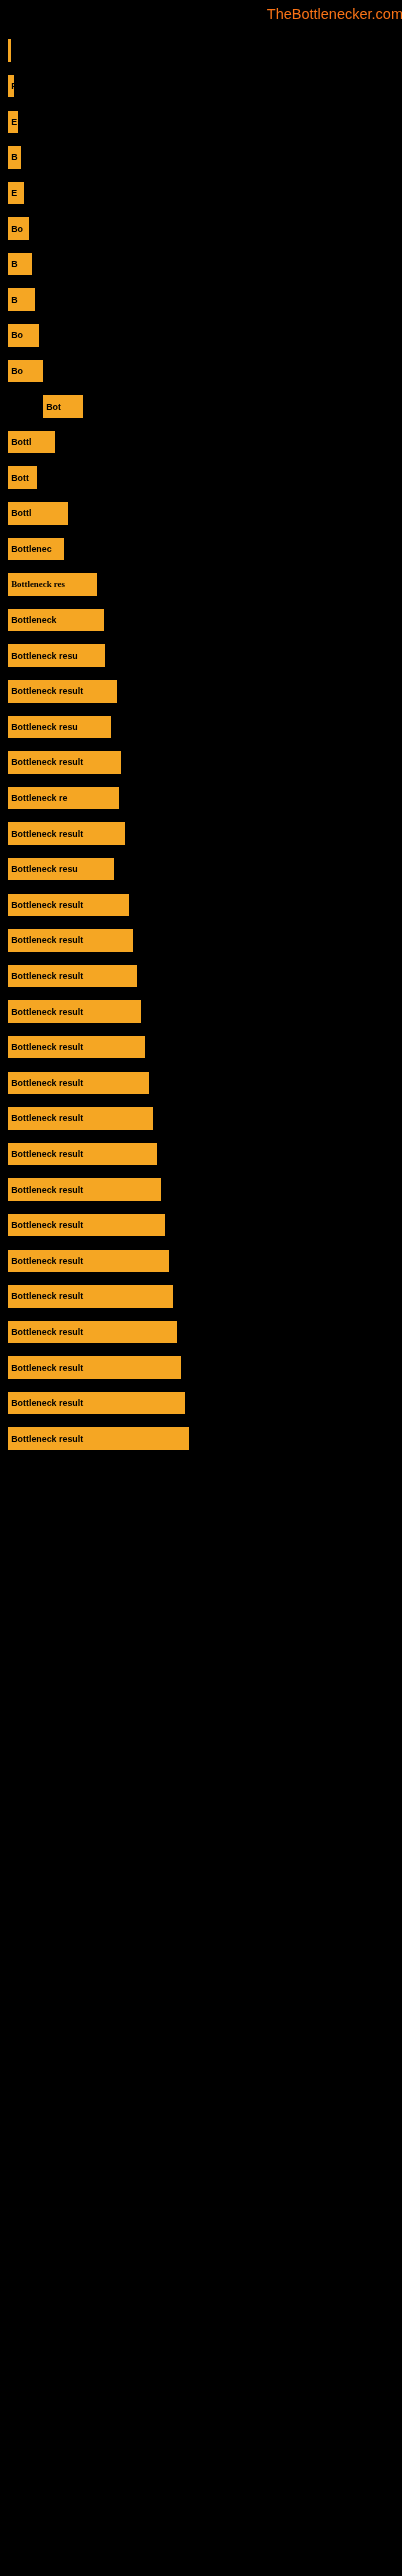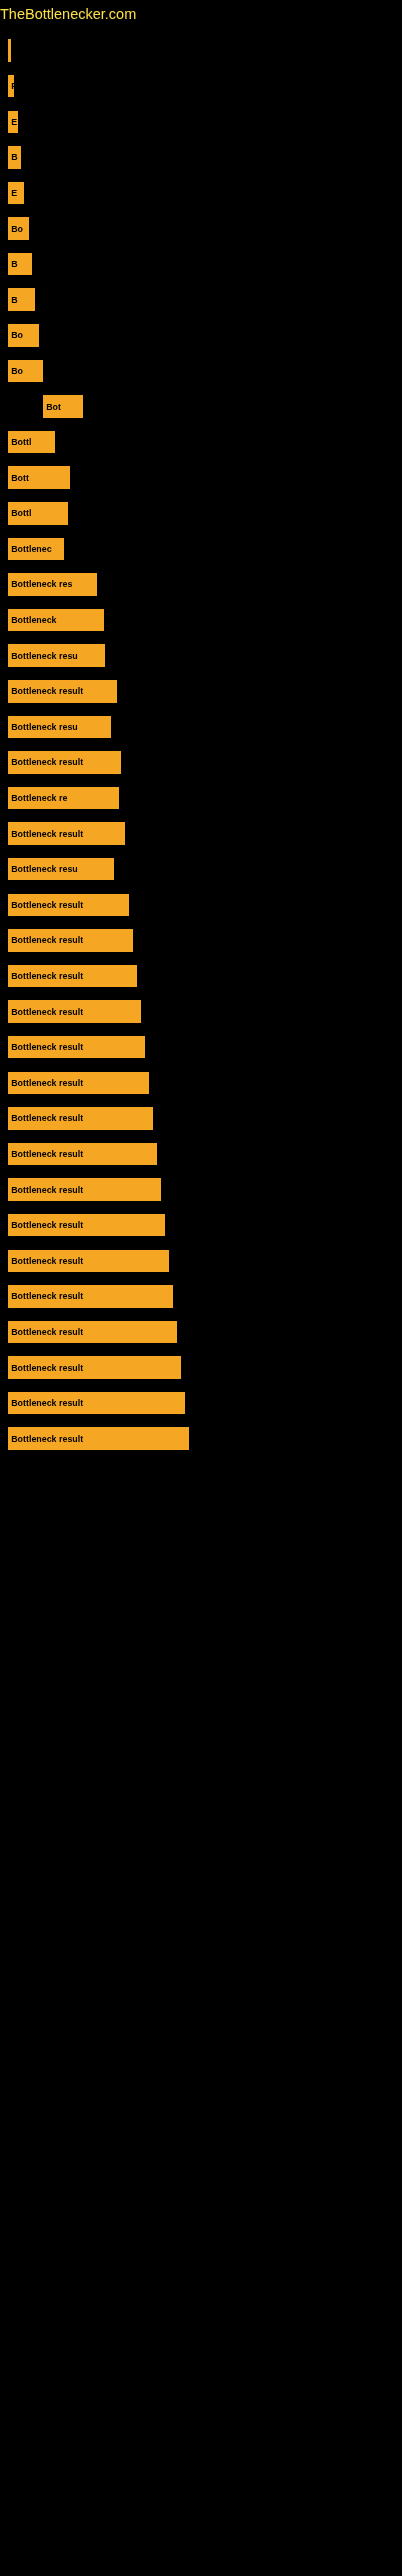--- a/index.html
+++ b/index.html
@@ -6,23 +6,23 @@
     body {
       background-color: #000;
       width: 403px;
       min-height: 2576px;
       font-family: Arial, sans-serif;
       position: relative;
       overflow-x: hidden;
     }
 
     .site-title {
-      color: #fde047;
+      color: #f97316;
       font-size: 14.5px;
-      text-align: left;
+      text-align: right;
       padding: 6.4px 0 3.2px 0;
       font-weight: normal;
     }
 
     .bars-container {
       padding: 8px 0 8px 8px;
       display: flex;
       flex-direction: column;
       gap: 0px;
     }
@@ -83,30 +83,30 @@
     <div class="bar-row">
       <div class="bar" style="width: 35px;">Bo</div>
     </div>
     <div class="bar-row">
       <div class="bar" style="width: 40px; margin-left: 35px;">Bot</div>
     </div>
     <div class="bar-row">
       <div class="bar" style="width: 47px;">Bottl</div>
     </div>
     <div class="bar-row">
-      <div class="bar" style="width: 62px;">Bott</div>
+      <div class="bar" style="width: 29px;">Bott</div>
     </div>
     <div class="bar-row">
       <div class="bar" style="width: 60px;">Bottl</div>
     </div>
     <div class="bar-row">
       <div class="bar" style="width: 56px;">Bottlenec</div>
     </div>
     <div class="bar-row">
-      <div class="bar" style="width: 89px;">Bottleneck res</div>
+      <div class="bar" style="width: 89px; font-family: Liberation Serif, serif;">Bottleneck res</div>
     </div>
     <div class="bar-row">
       <div class="bar" style="width: 96px;">Bottleneck</div>
     </div>
     <div class="bar-row">
       <div class="bar" style="width: 97px;">Bottleneck resu</div>
     </div>
     <div class="bar-row">
       <div class="bar" style="width: 109px;">Bottleneck result</div>
     </div>

